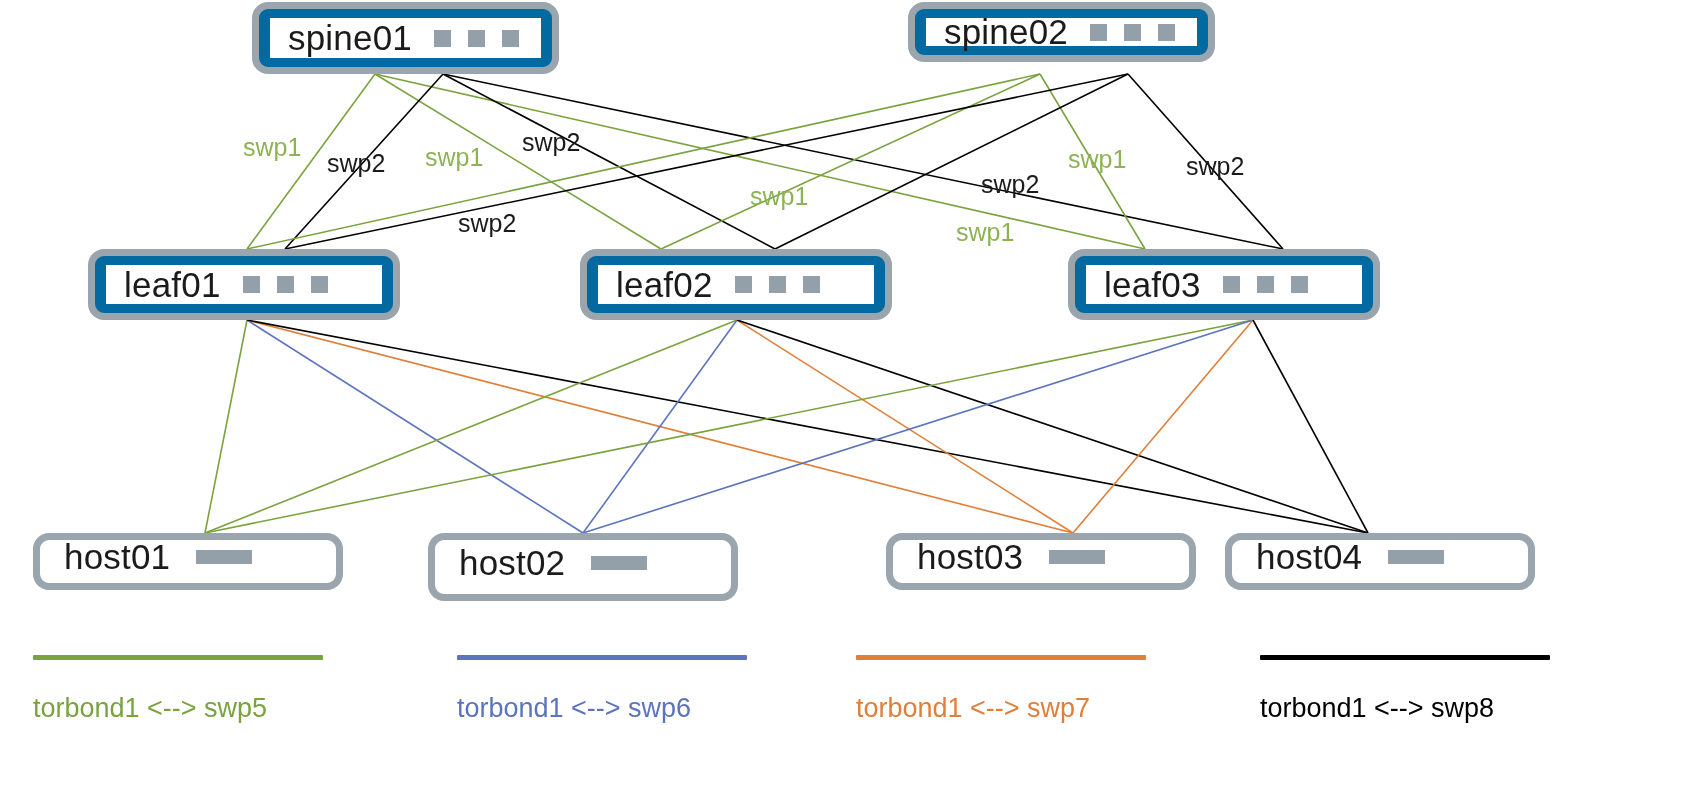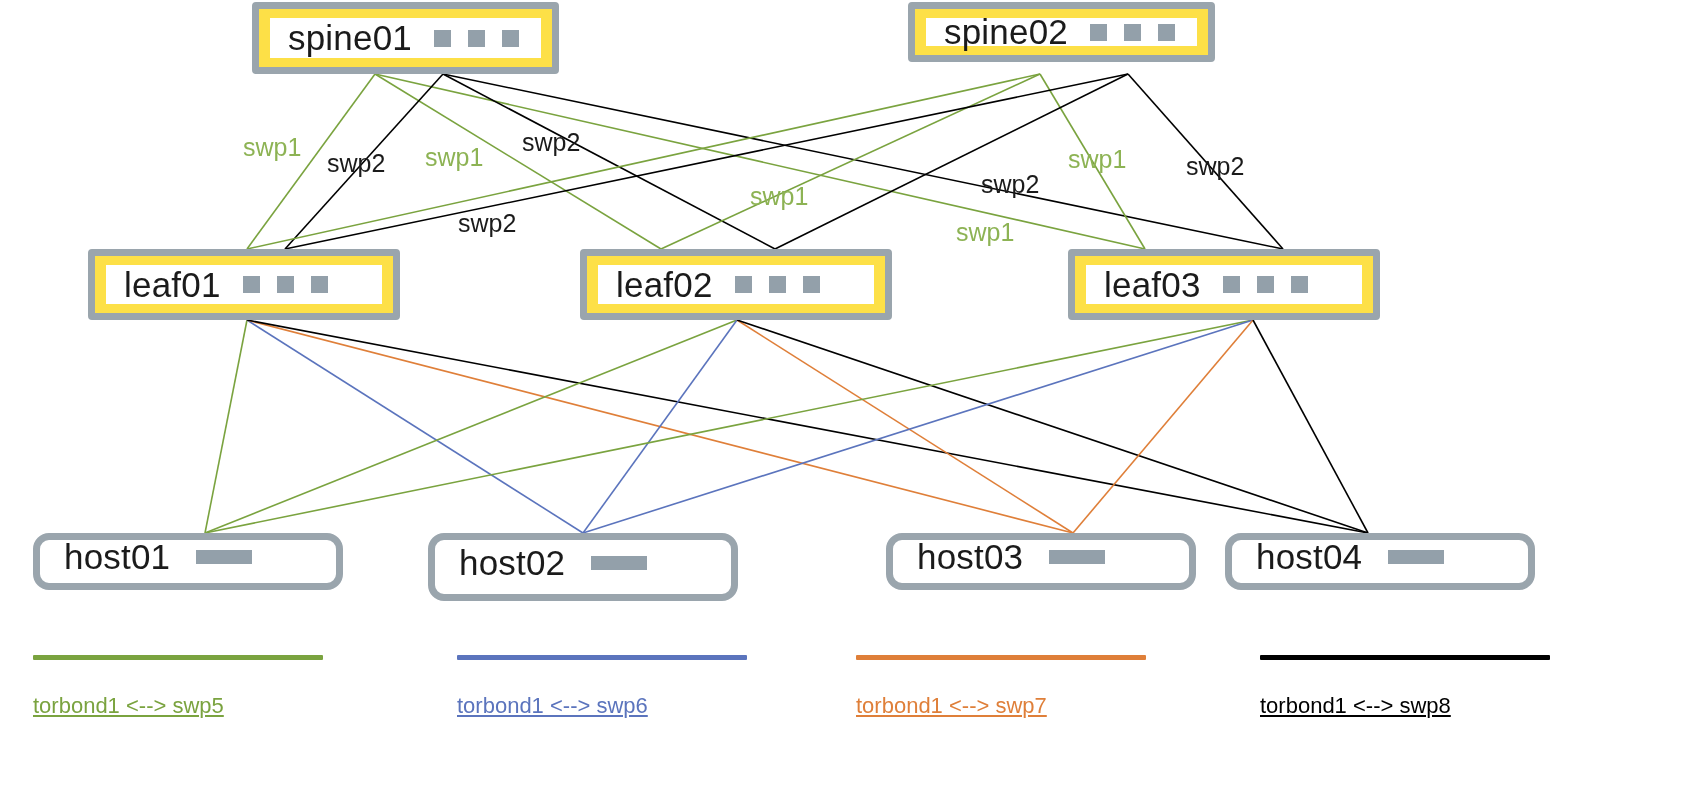--- a/index.html
+++ b/index.html
@@ -26,22 +26,22 @@
     width: 1683px;
     height: 789px;
     pointer-events: none;
   }
 
   
   .switch-node {
     position: absolute;
     box-sizing: border-box;
     border: 7px solid #9aa5ad;
-    border-radius: 4px;
-    background: #fde047;
+    border-radius: 16px;
+    background: #0369a1;
     padding: 9px 11px;
     display: flex;
     align-items: center;
   }
   .switch-inner {
     background: #ffffff;
     flex: 1 1 auto;
     height: 100%;
     display: flex;
     align-items: center;
@@ -101,24 +101,23 @@
     position: absolute;
     width: 290px;
   }
   .legend-swatch {
     width: 100%;
     height: 5px;
     border-radius: 1px;
   }
   .legend-text {
     margin-top: 33px;
-    font-size: 22px;
+    font-size: 27px;
     white-space: nowrap;
     font-family: "Liberation Sans", sans-serif;
-    text-decoration: underline;
   }
 </style>
 </head>
 <body>
 
 <div id="canvas">
 
   <svg id="svg-links" viewBox="0 0 1683 789">
 
     <g>

